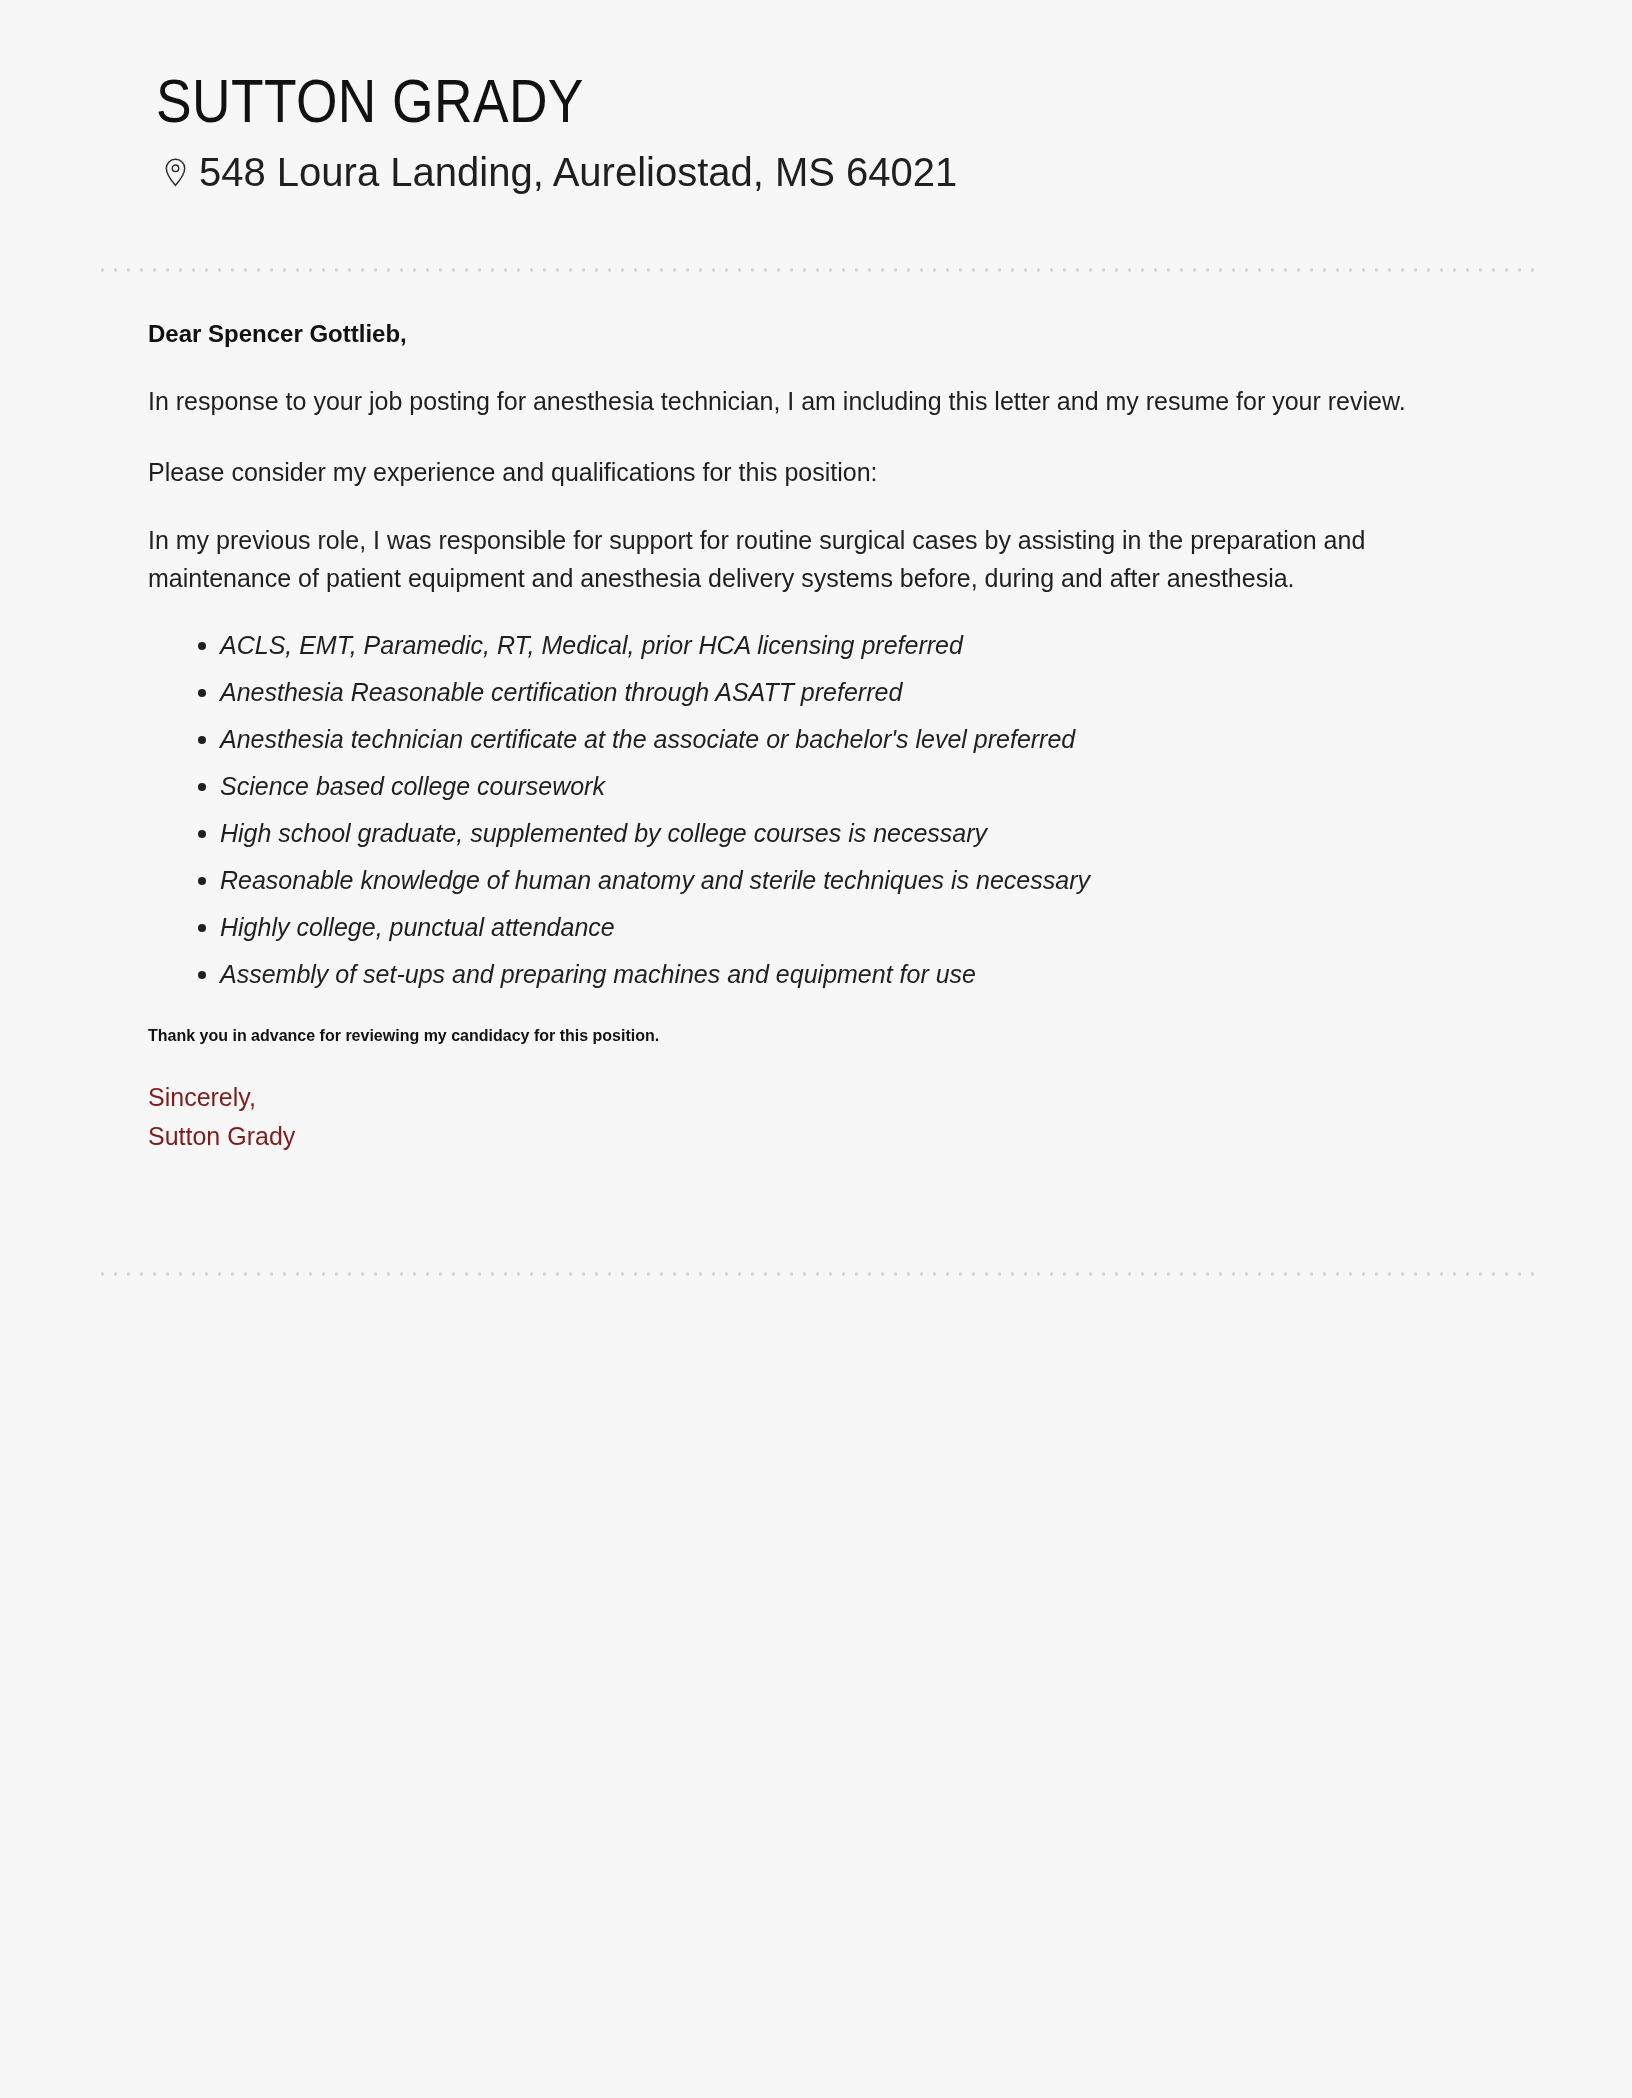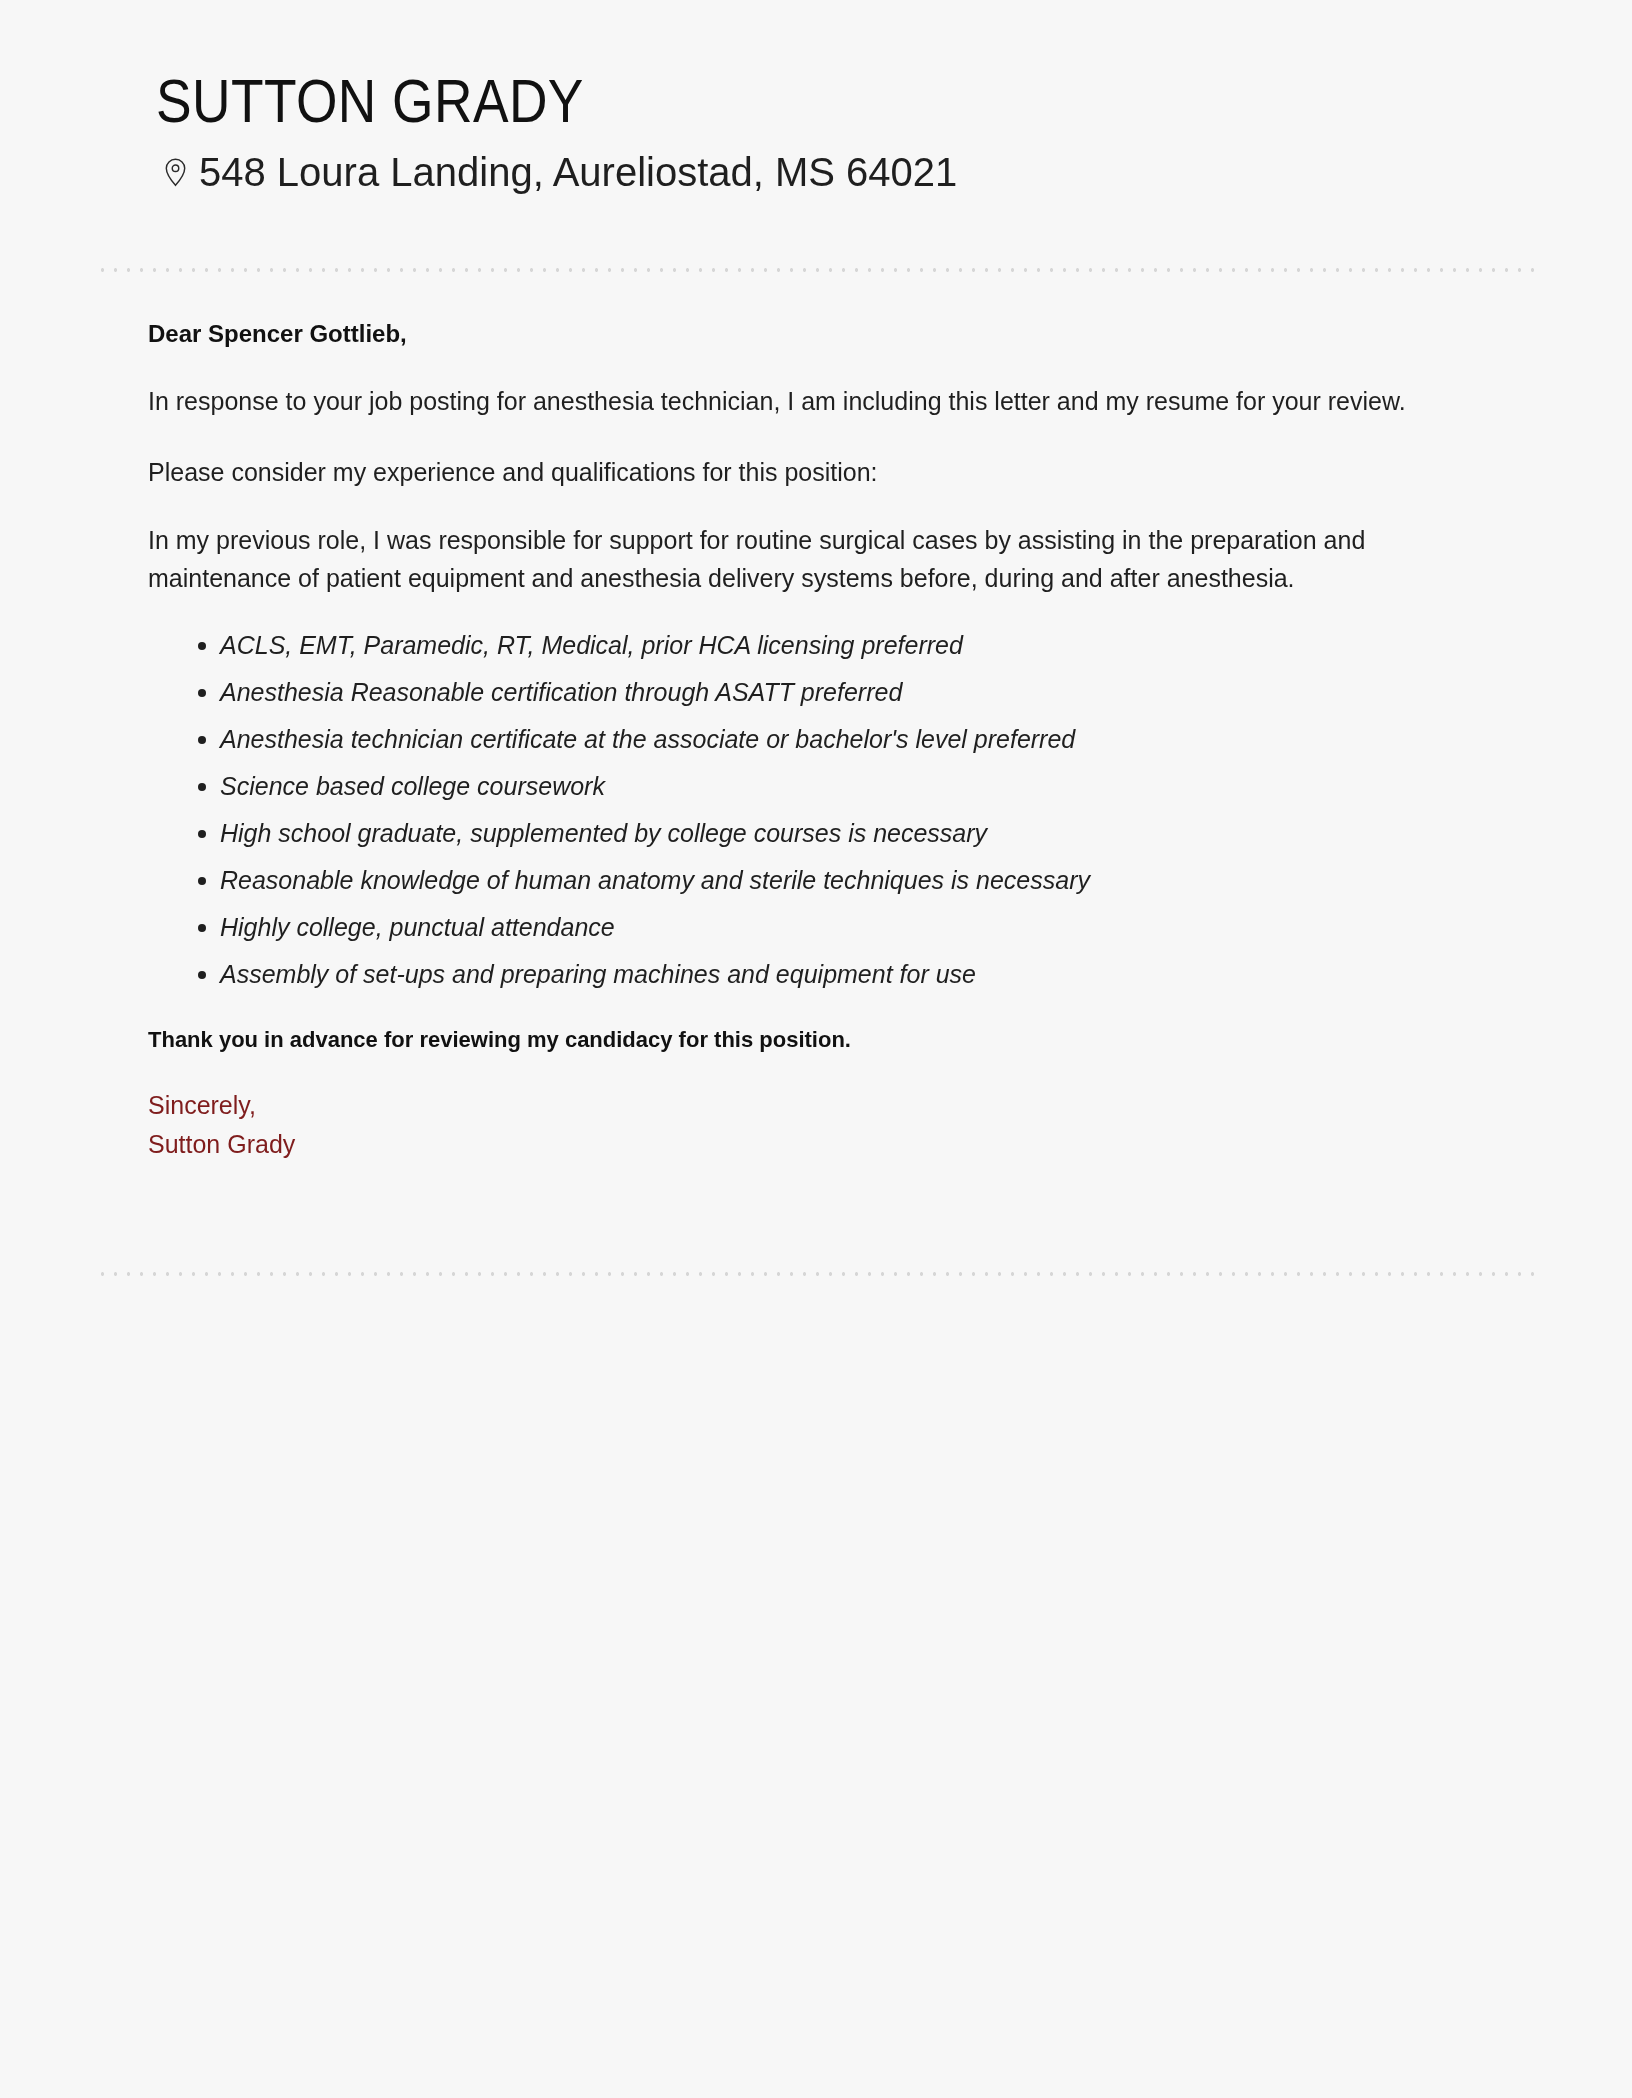--- a/index.html
+++ b/index.html
@@ -118,21 +118,21 @@
     content: "";
     position: absolute;
     left: 0;
     top: 12px;
     width: 8px;
     height: 8px;
     border-radius: 50%;
     background: #1f1f1f;
   }
   .thanks {
-    font-size: 22px;
+    font-size: 16px;
     font-weight: bold;
     color: #111111;
     line-height: 1.35;
     margin: 0 0 31px 0;
   }
   .signoff {
     font-size: 25px;
     font-weight: 400;
     color: #7f1d1d;
     line-height: 1.55;

